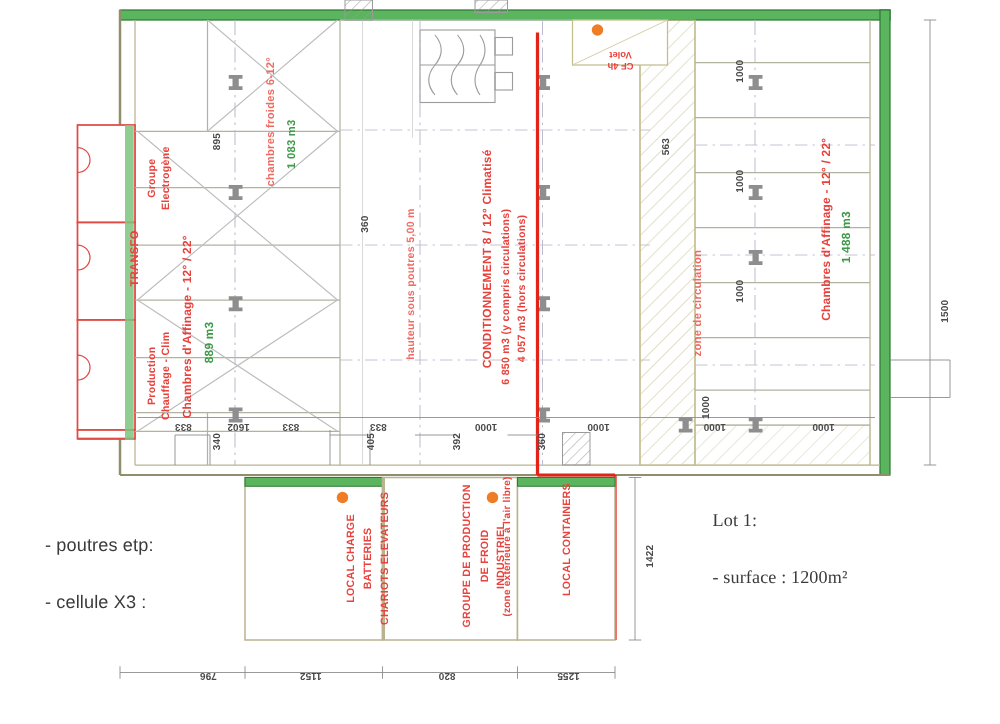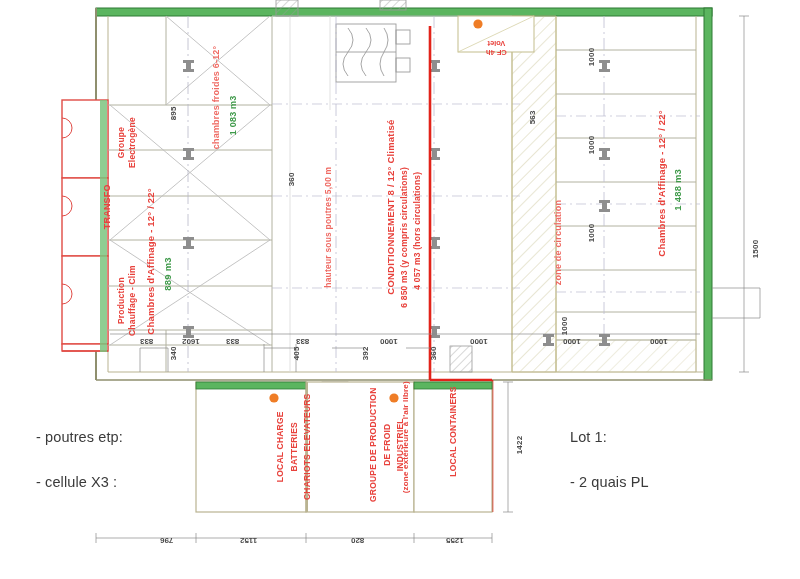--- a/index.html
+++ b/index.html
@@ -23,21 +23,21 @@
   
   .legend {
     position: absolute;
     color: #3a3a3a;
     font-size: 14.5px;
     line-height: 1.55;
     letter-spacing: .1px;
     white-space: pre-line;
   }
   #legend-lot2 { left: 36px; top: 404px; }
-  #legend-lot1 { left: 570px; top: 404px; }
+  #legend-lot1 { left: 570px; top: 384px; font-family: Liberation Serif, serif; }
   .legend .ln { display:block; }
 
   
   .vlabel {
     position: absolute;
     transform-origin: 0 0;
     white-space: pre;
     font-weight: bold;
     letter-spacing: .2px;
   }
@@ -282,21 +282,21 @@
   <div class="legend" id="legend-lot2">
     <span class="ln">- poutres etp:</span>
     <span class="ln">- cellule X3 :</span>
     
     
     
   </div>
 
   <div class="legend" id="legend-lot1">
     <span class="ln">Lot 1:</span>
-    <span class="ln">- 2 quais PL</span>
+    <span class="ln">- surface : 1200m²</span>
   </div>
 
   <div class="vlabel red" style="left:95px; top:168px; transform:rotate(-90deg); font-size:8.5px; line-height:1.25; text-align:center;">
     <span style="white-space:pre-line; display:block;">Groupe
 Electrogène</span>
   </div>
   <div class="vlabel red" style="left:92px; top:240px; transform:rotate(-90deg); font-size:9px;">
     <span>TRANSFO</span>
   </div>
   <div class="vlabel red" style="left:95px; top:336px; transform:rotate(-90deg); font-size:8.5px; line-height:1.25; text-align:center;">

